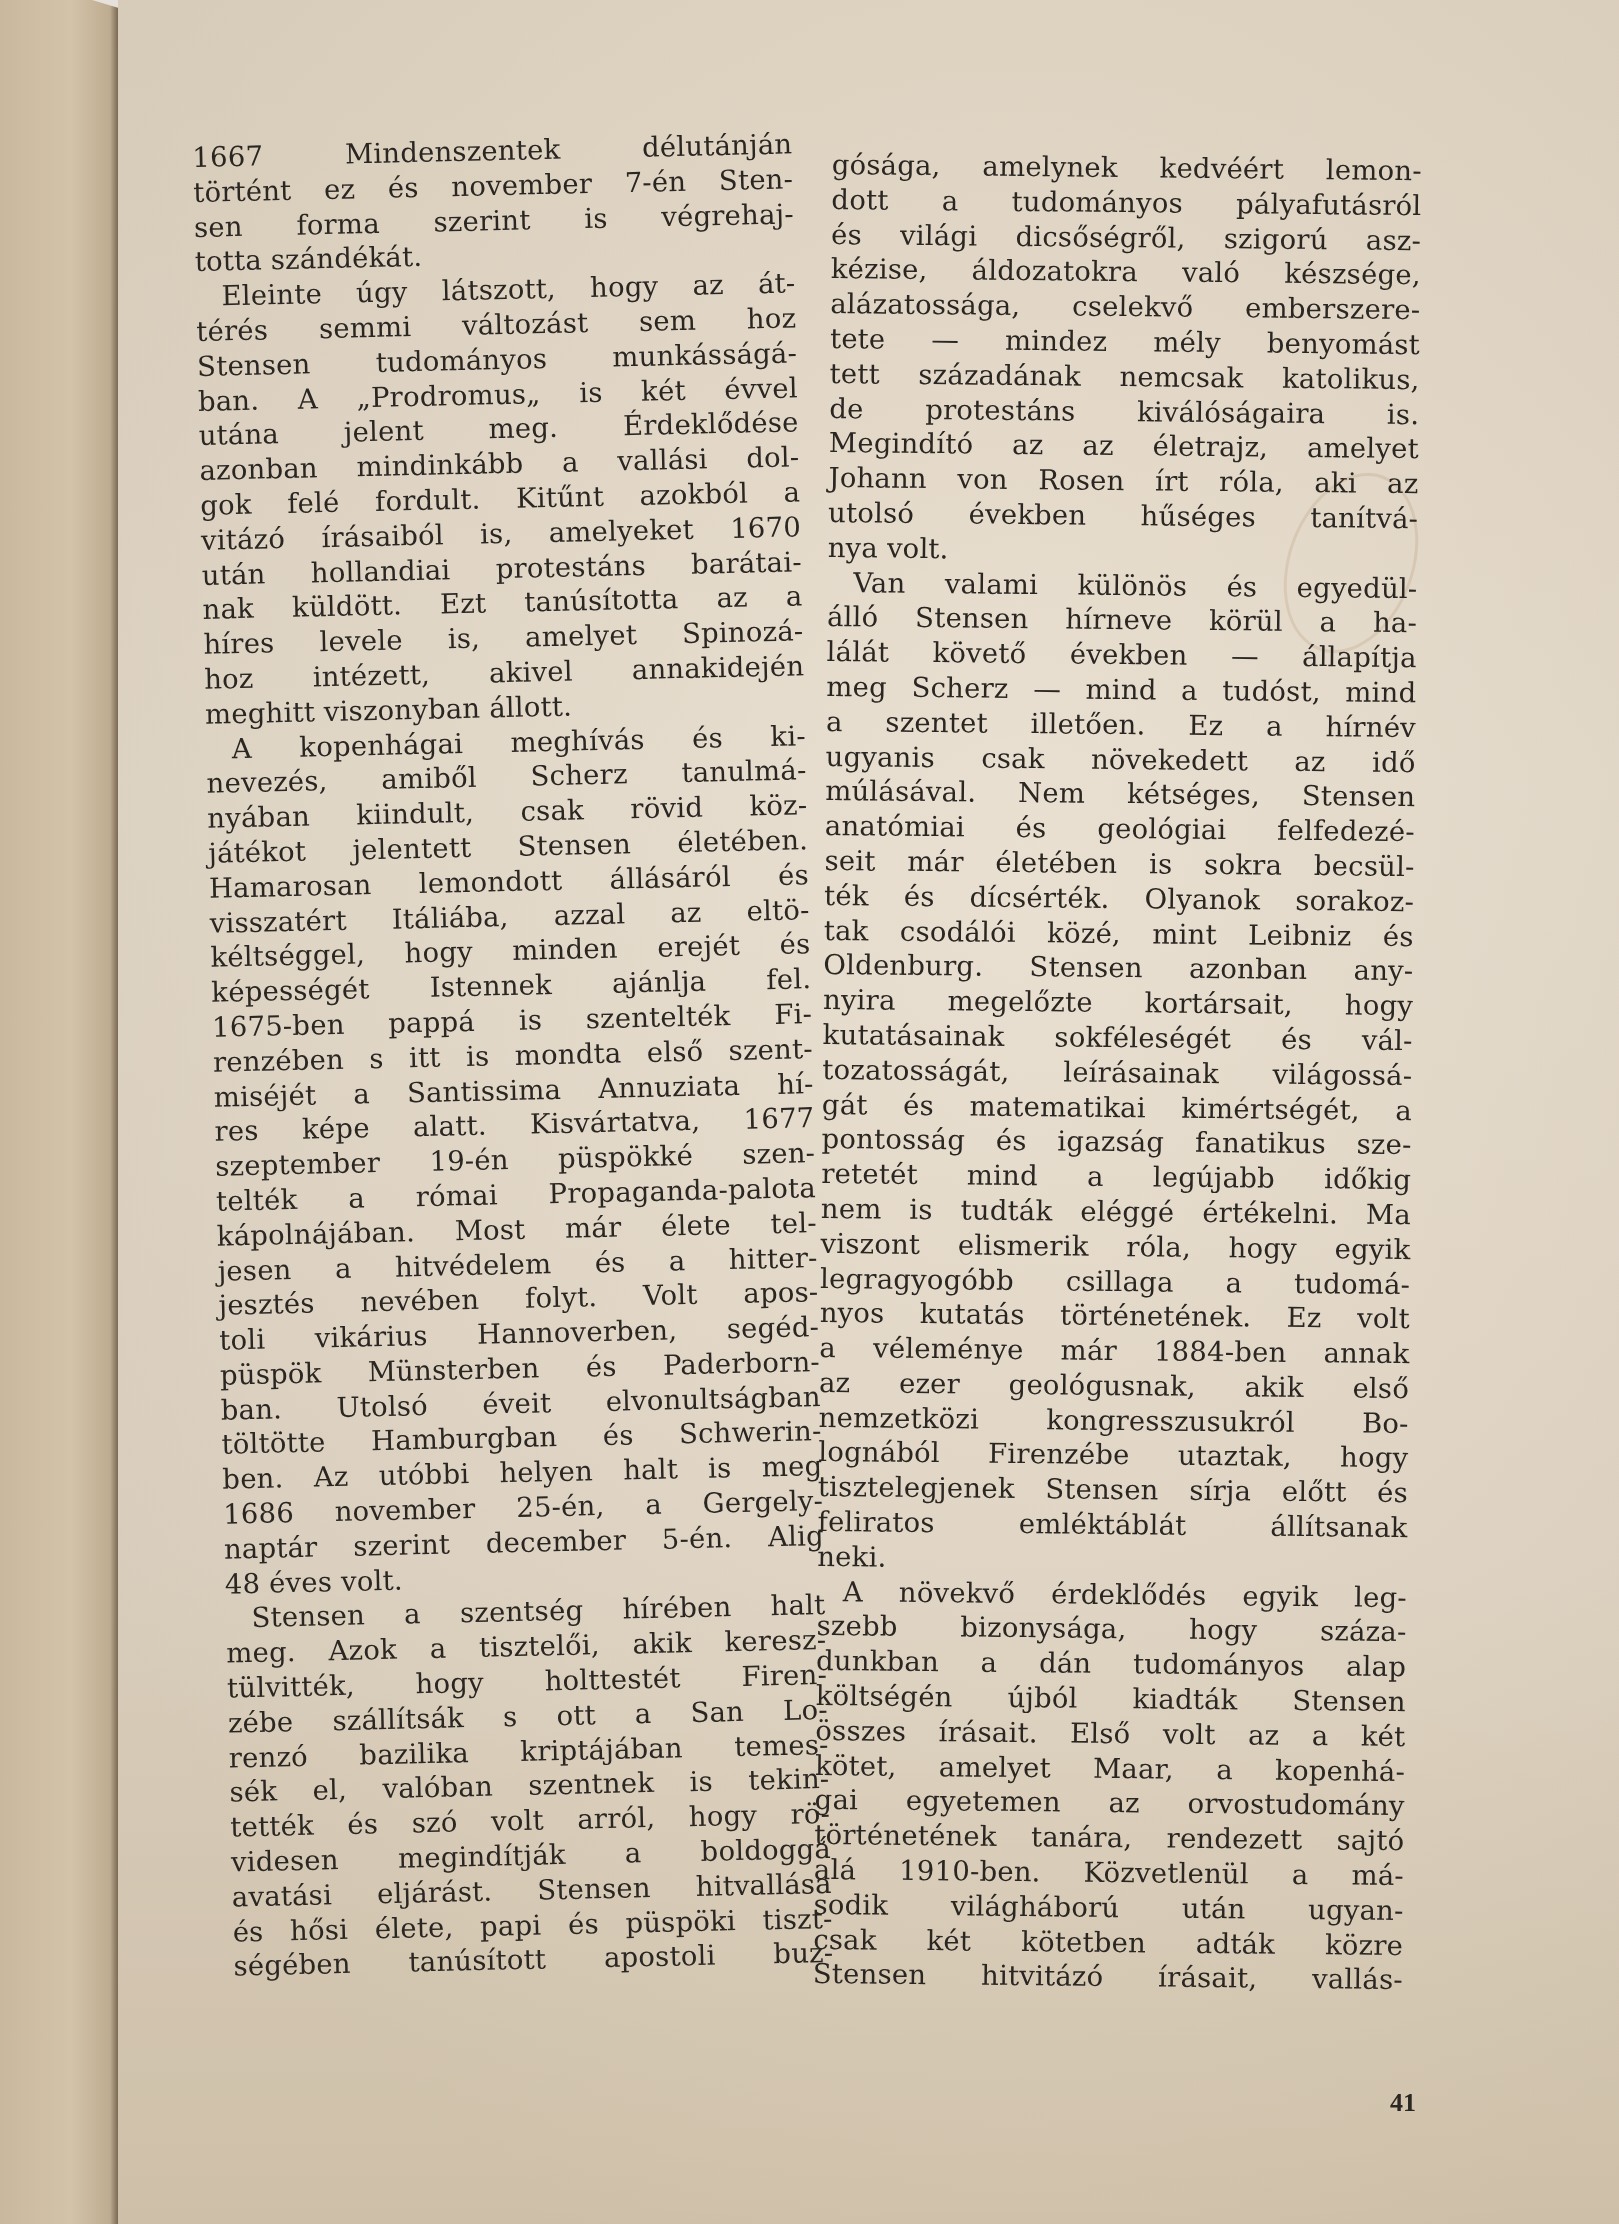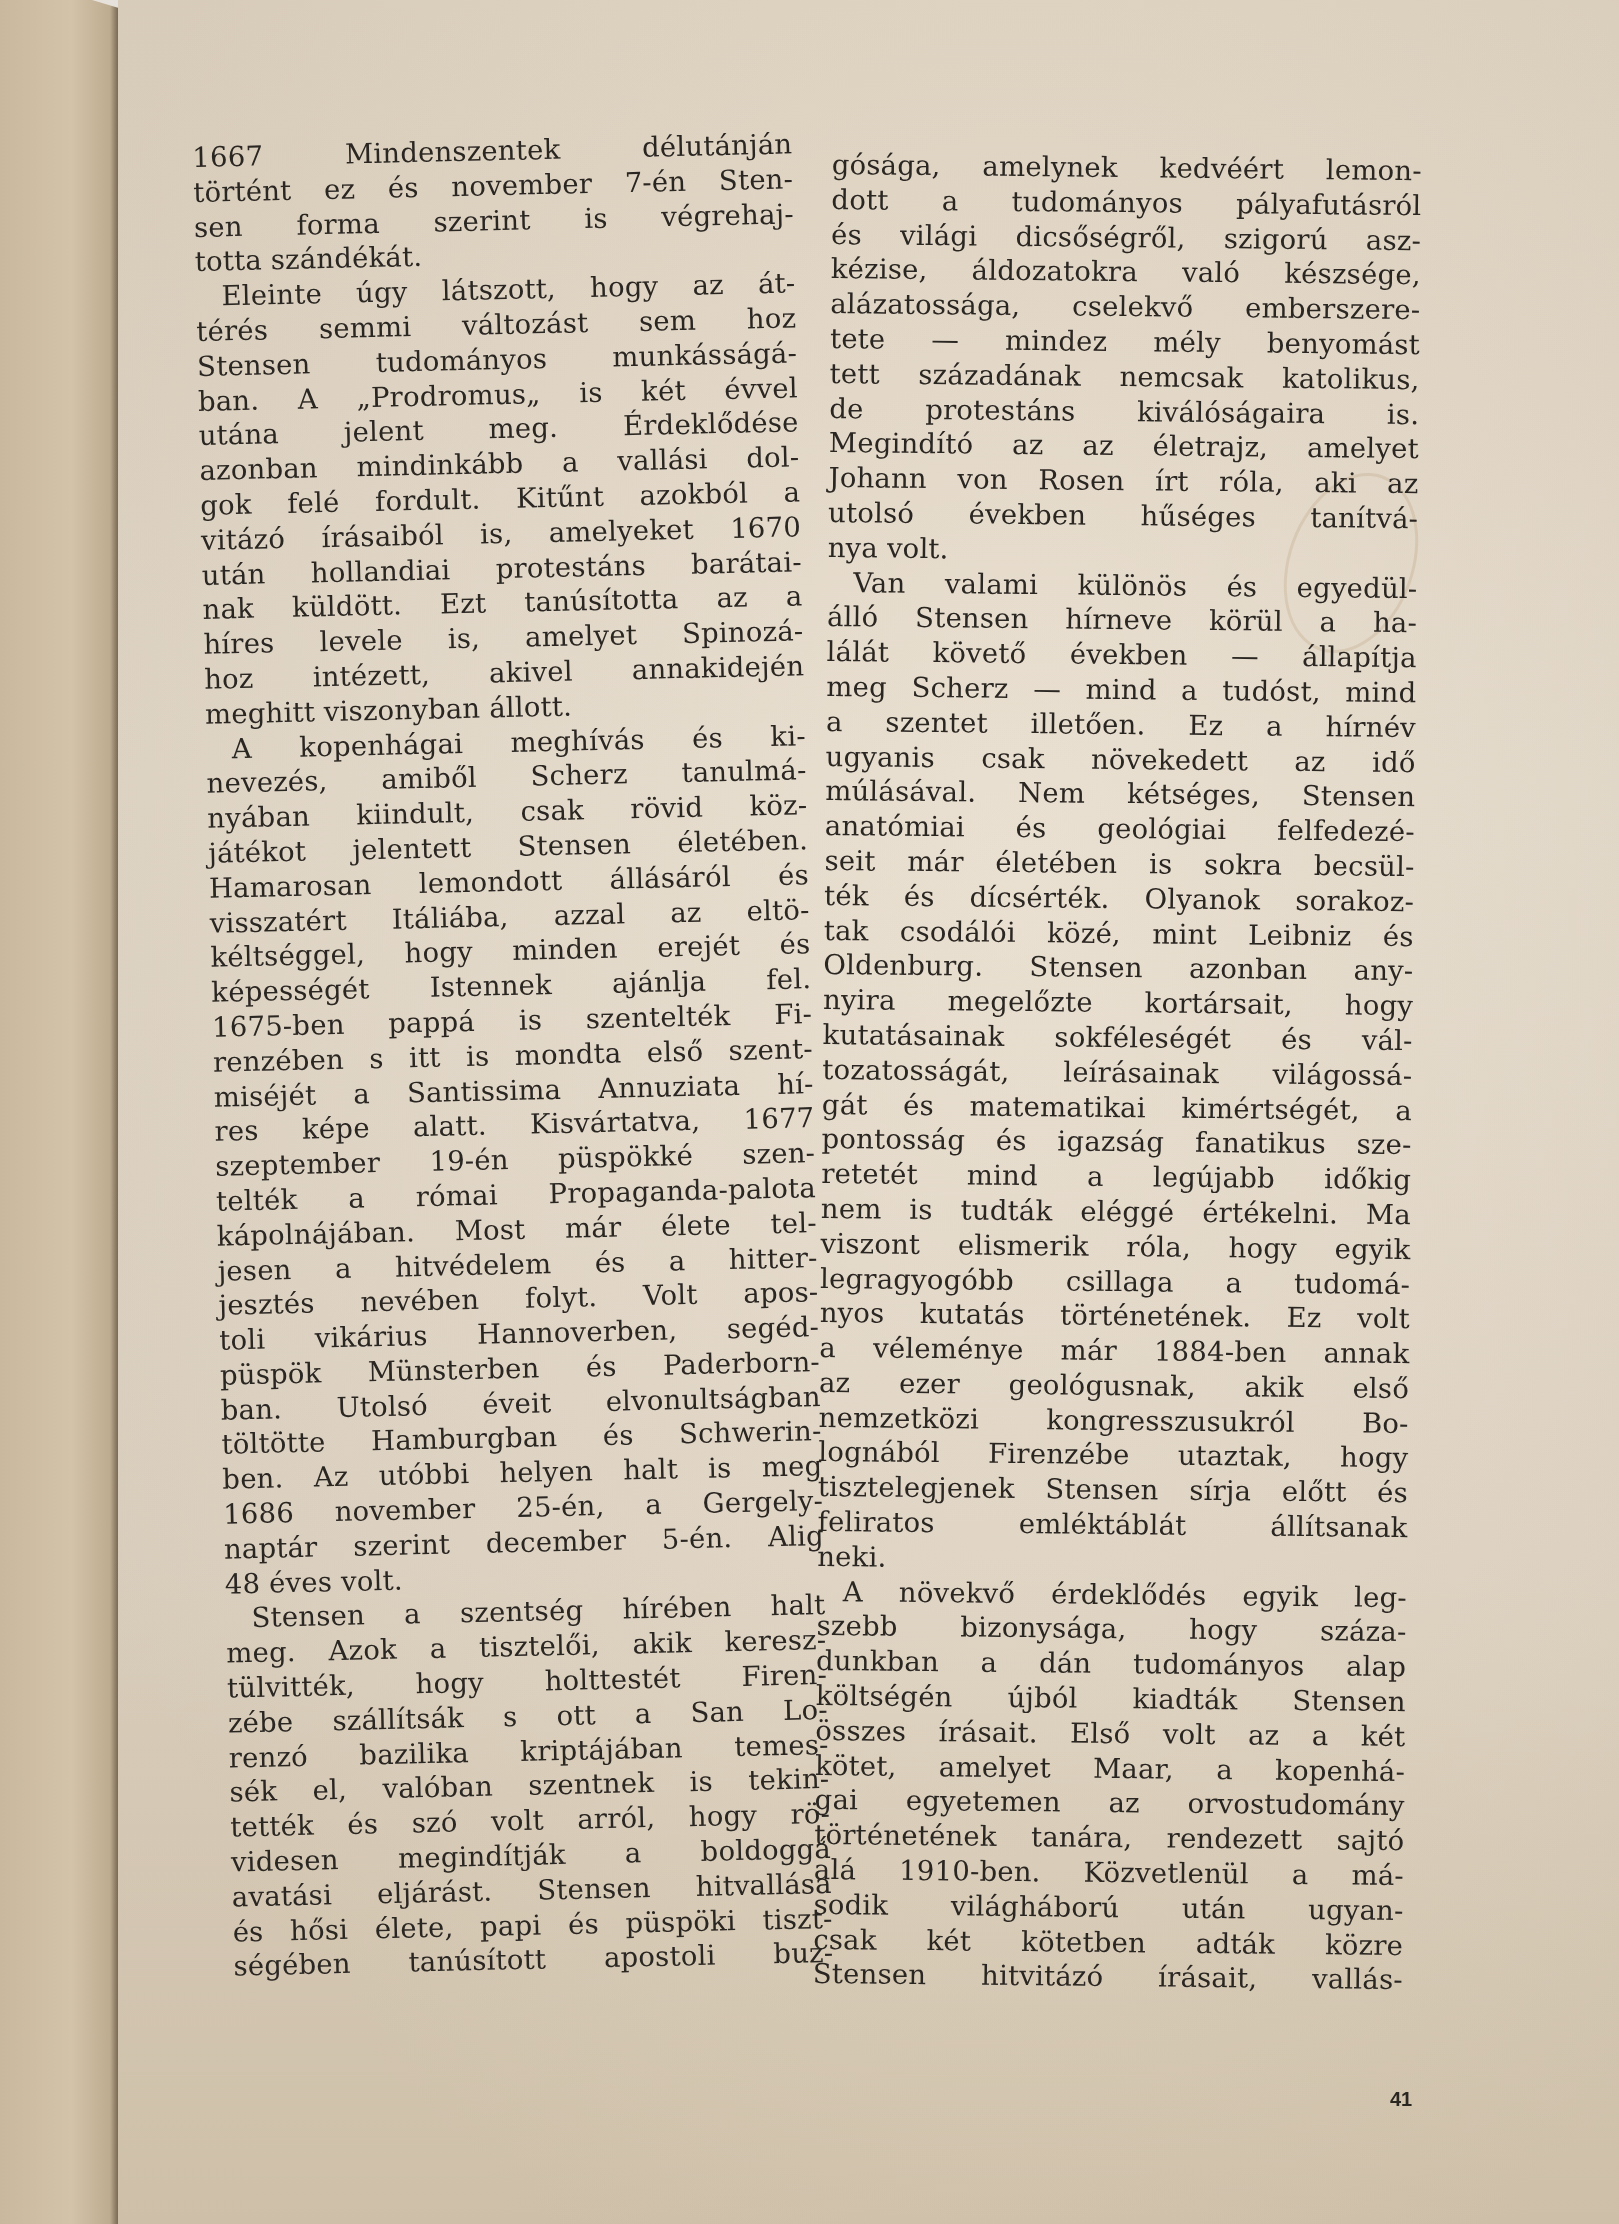--- a/index.html
+++ b/index.html
@@ -95,24 +95,24 @@
     .line.last {
       text-align-last: left;
     }
     .line.indent {
       padding-left: 26px;
     }
     .page-number {
       position: absolute;
       left: 1390px;
       top: 2088px;
-      font-size: 20px;
+      font-size: 26px;
       font-weight: bold;
       color: #2a2622;
-      font-family: Liberation Sans, sans-serif;
+      font-family: Liberation Serif, serif;
     }
   </style>
 </head>
 <body>
 
 <div class="left-page-edge"></div>
 <div class="spine-shadow"></div>
 <div class="corner-fold"></div>
 
 <div class="page">

